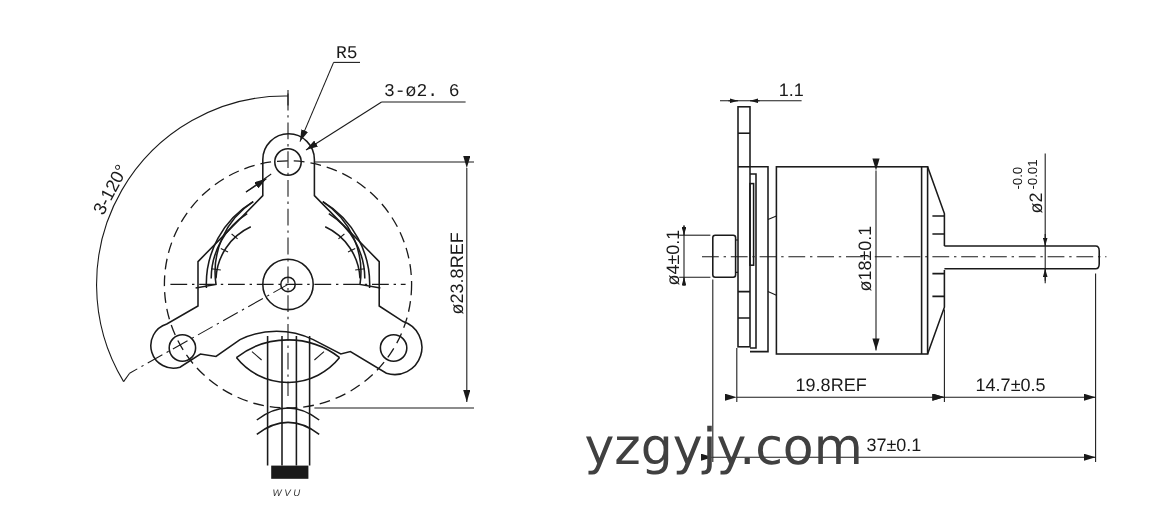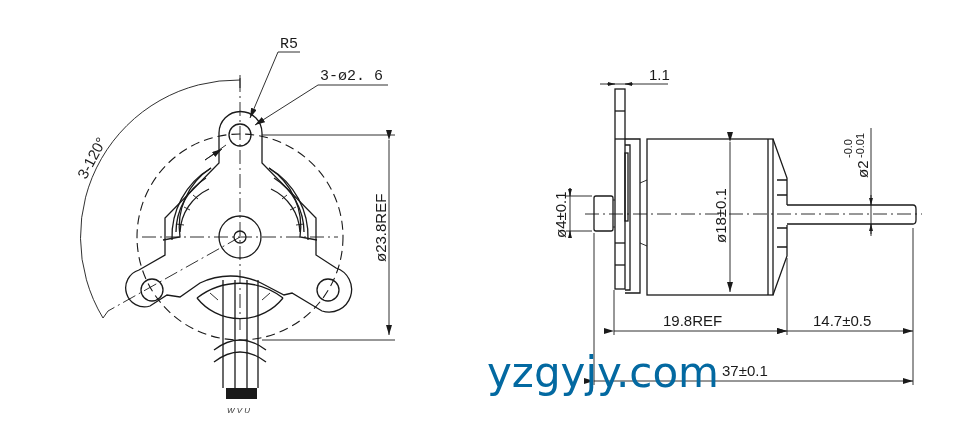--- a/index.html
+++ b/index.html
@@ -6,21 +6,21 @@
   body { width: 973px; height: 424px; overflow: hidden; position: relative; }
   svg { position: absolute; left: 0; top: 0; }
   .ln { stroke: #1a1a1a; stroke-width: 1.3; fill: none; }
   .thin { stroke: #1a1a1a; stroke-width: 0.9; fill: none; }
   .cl { stroke: #1a1a1a; stroke-width: 0.9; fill: none; stroke-dasharray: 14 4 2 4; }
   .hid { stroke: #1a1a1a; stroke-width: 1.1; fill: none; stroke-dasharray: 9 5; }
   .dim-text { font-family: "Liberation Sans", sans-serif; font-size: 15px; fill: #1a1a1a; }
   .mono-text { font-family: "Liberation Mono", monospace; font-size: 15px; fill: #1a1a1a; }
   .tiny { font-family: "Liberation Sans", sans-serif; font-size: 8px; fill: #333; font-style: italic; }
   .watermark { position: absolute; left: 487px; top: 352px; font-family: "DejaVu Sans", sans-serif;
-               font-size: 42px; color: #0369a1; line-height: 1; letter-spacing: 0px; }
+               font-size: 42px; color: #404040; line-height: 1; letter-spacing: 0px; }
 </style>
 </head>
 <body>
 
 <svg width="973" height="424" viewBox="0 0 973 424">
   <defs>
     <marker id="arr" markerWidth="10" markerHeight="6" refX="10" refY="3" orient="auto" markerUnits="userSpaceOnUse">
       <path d="M0,0 L10,3 L0,6 z" fill="#1a1a1a"></path>
     </marker>
     <marker id="arrS" markerWidth="7" markerHeight="4" refX="7" refY="2" orient="auto" markerUnits="userSpaceOnUse">

